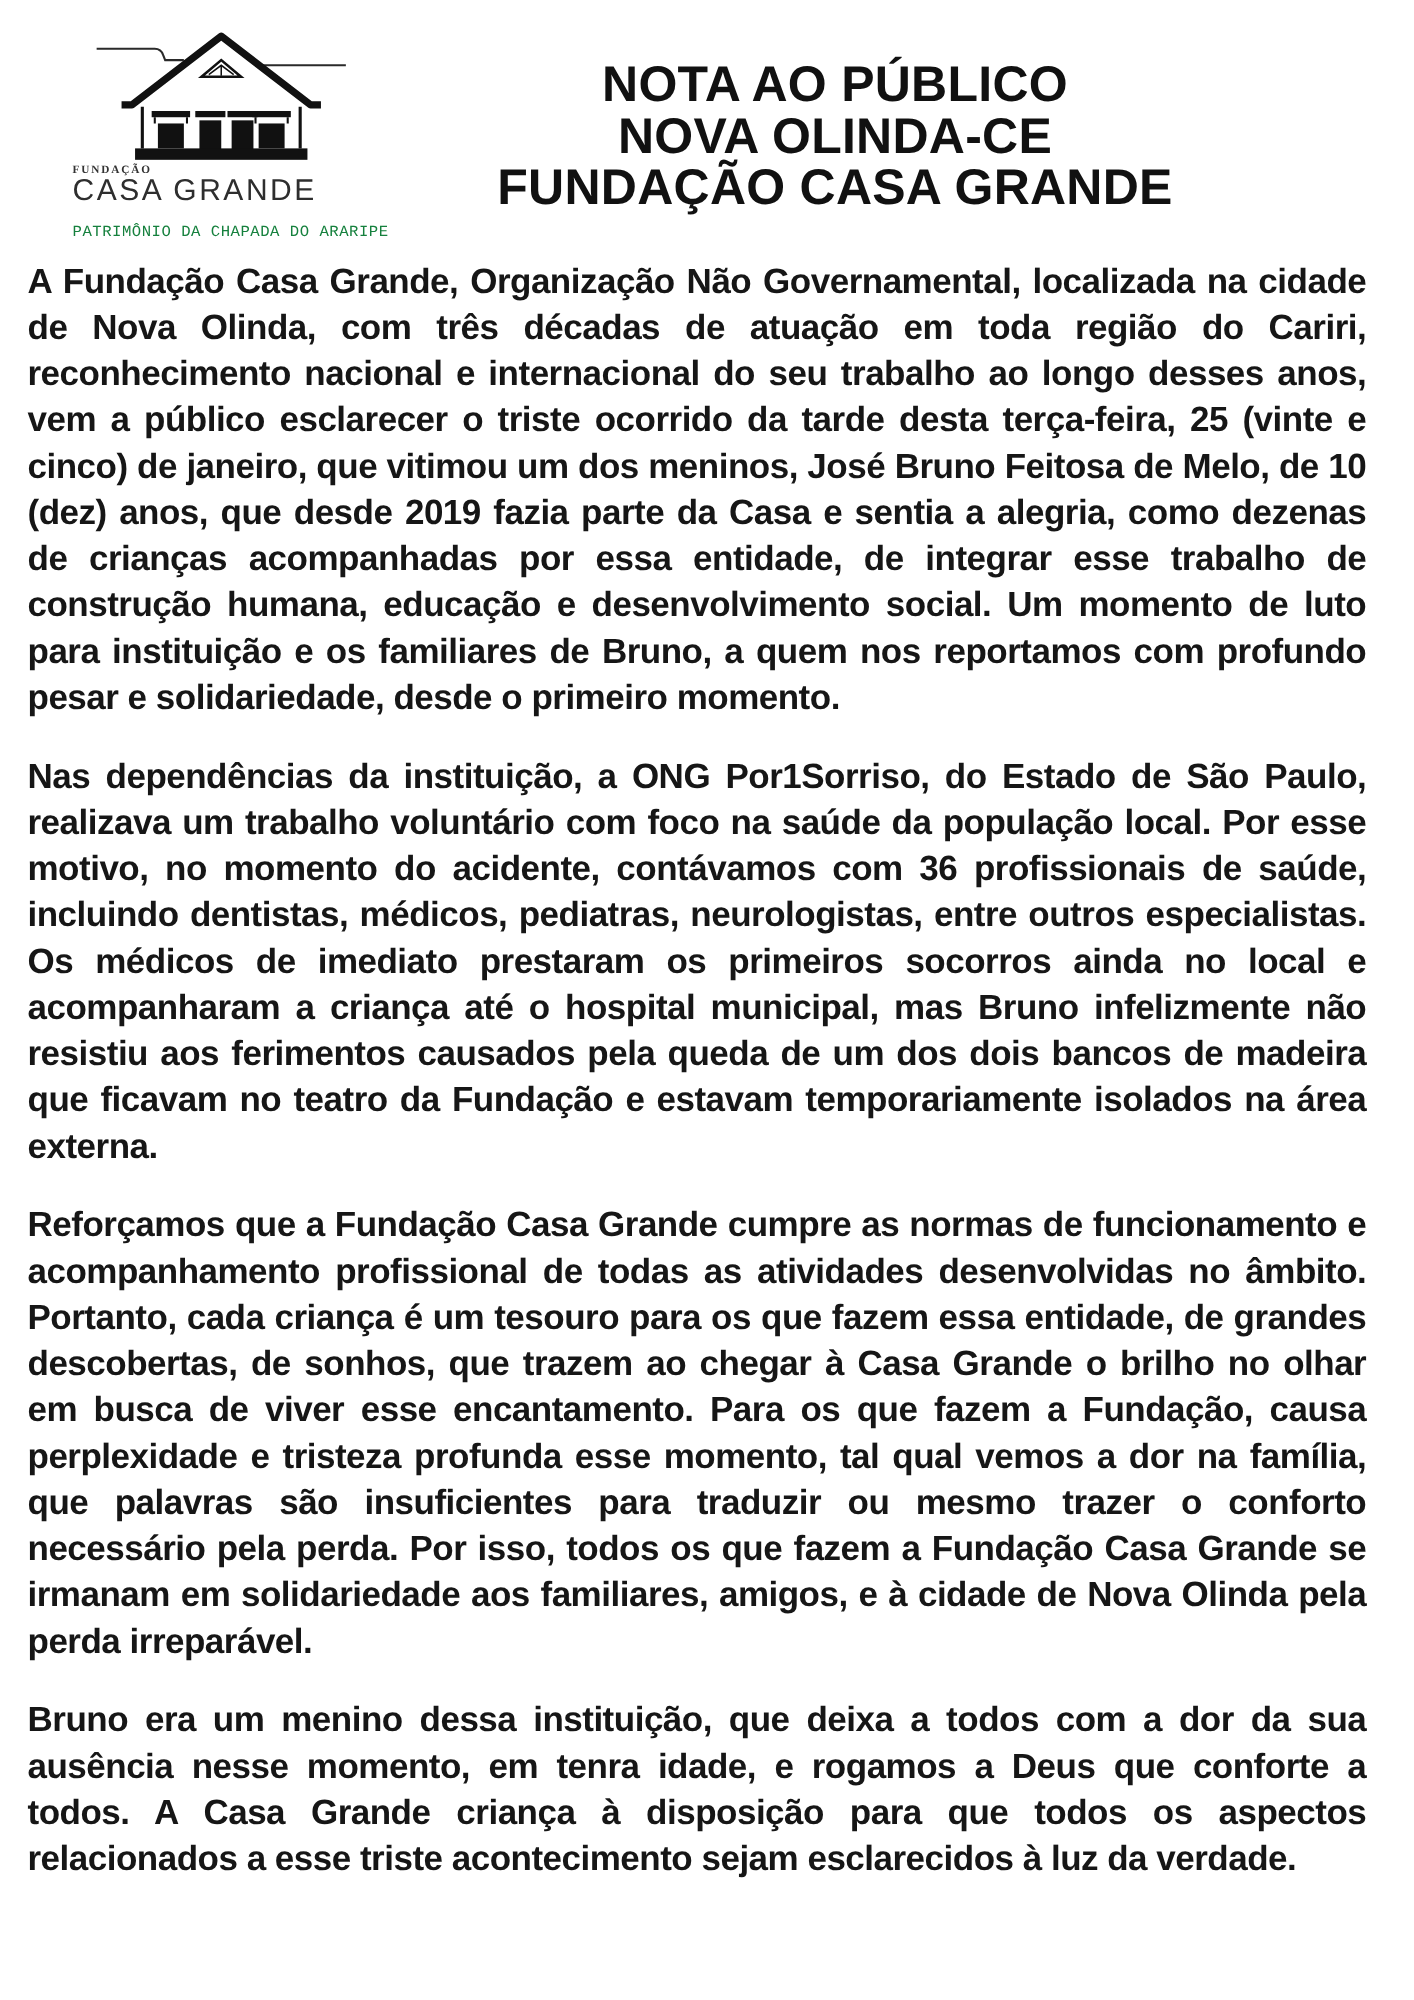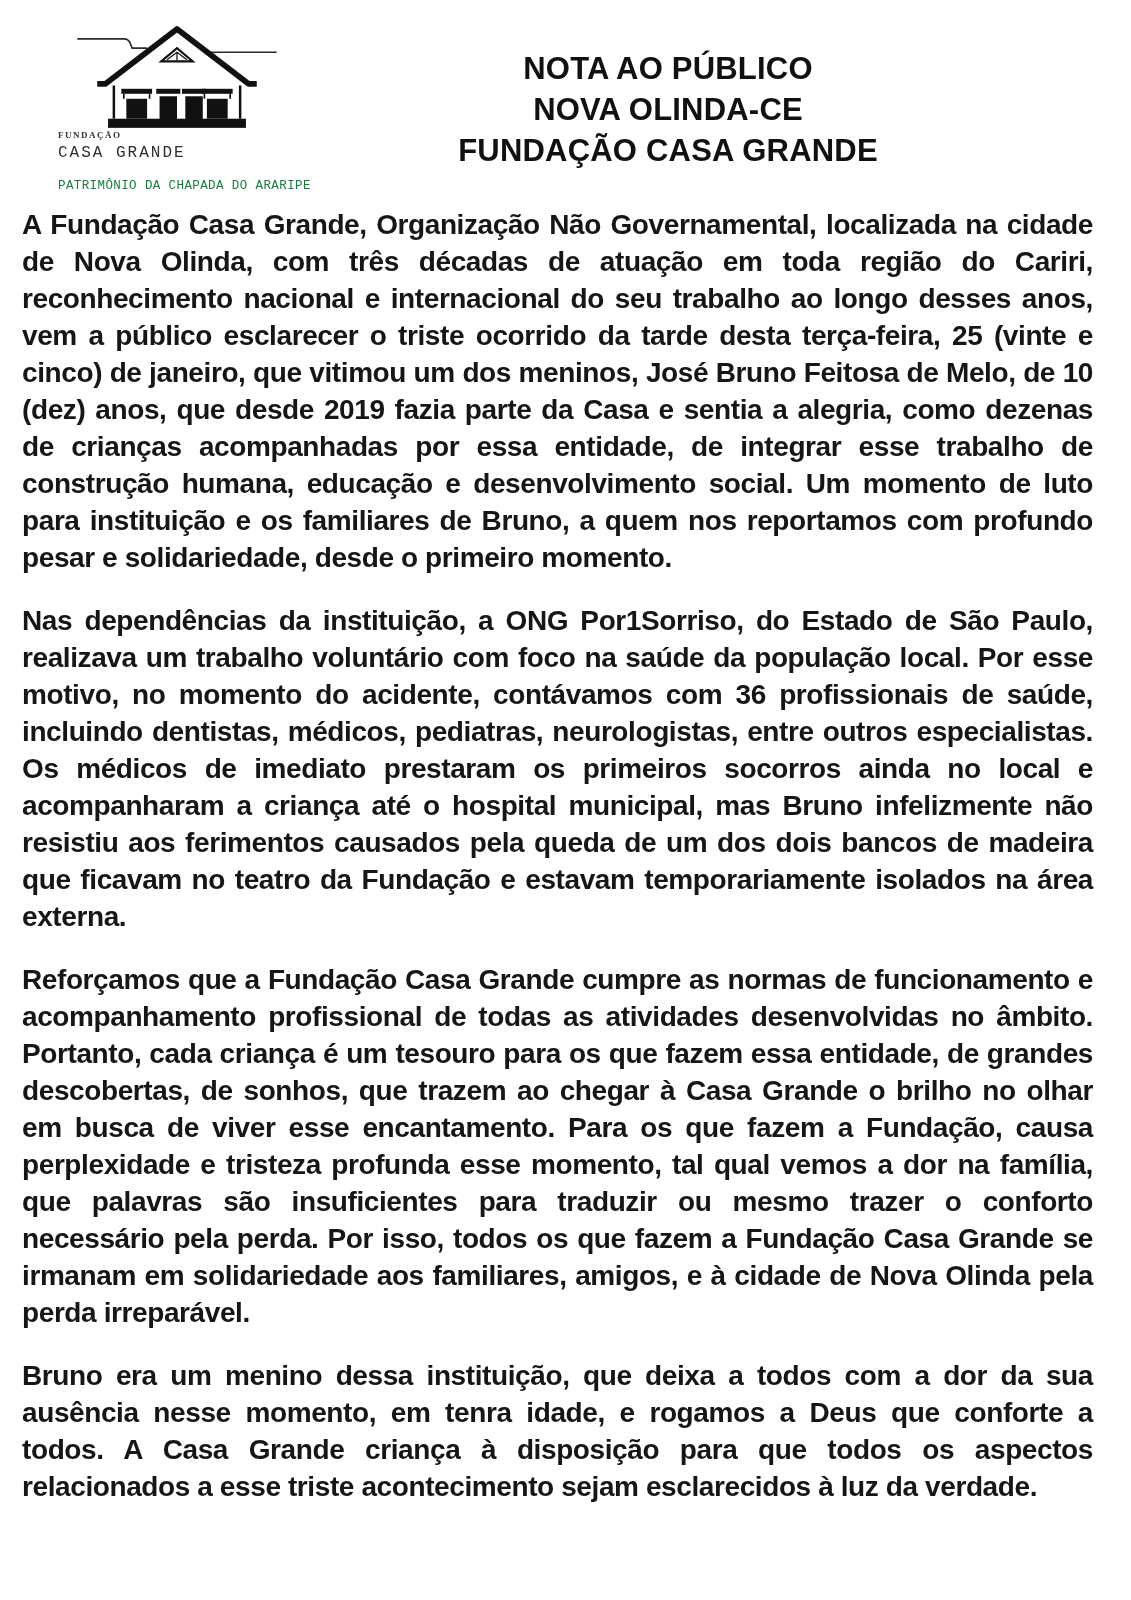--- a/index.html
+++ b/index.html
@@ -26,37 +26,37 @@
     display: flex; flex-direction: column; 
     color: #2a2a2a;
   }
   .logo svg { display: block; }
   .logo-fundacao {
     font-family: "Liberation Serif", serif;
     font-size: 9px; letter-spacing: 1.5px; font-weight: bold;
     color: #333; margin-top: -2px;
   }
   .logo-name {
-    font-family: Liberation Mono, monospace;
-    font-size: 16px; letter-spacing: 2px;
+    font-family: Liberation Sans, sans-serif;
+    font-size: 24px; letter-spacing: 2px;
     color: #2e2e2e; line-height: 26px;
   }
   .logo-tagline {
     font-family: Liberation Mono, monospace;
     font-size: 12.5px; letter-spacing: 0.4px;
     color: #15803d; margin-top: 13px; white-space: nowrap;
   }
 
   .title-block {
     position: absolute;
     left: 668px; top: 48px;
     transform: translateX(-50%);
     text-align: center;
     font-weight: bold;
-    font-size: 31px;
+    font-size: 40px;
     line-height: 41px;
     color: #111;
     letter-spacing: 0.2px;
     white-space: nowrap;
   }
 
   
   .body-text {
     padding: 20px 38px 0 22px;
   }

